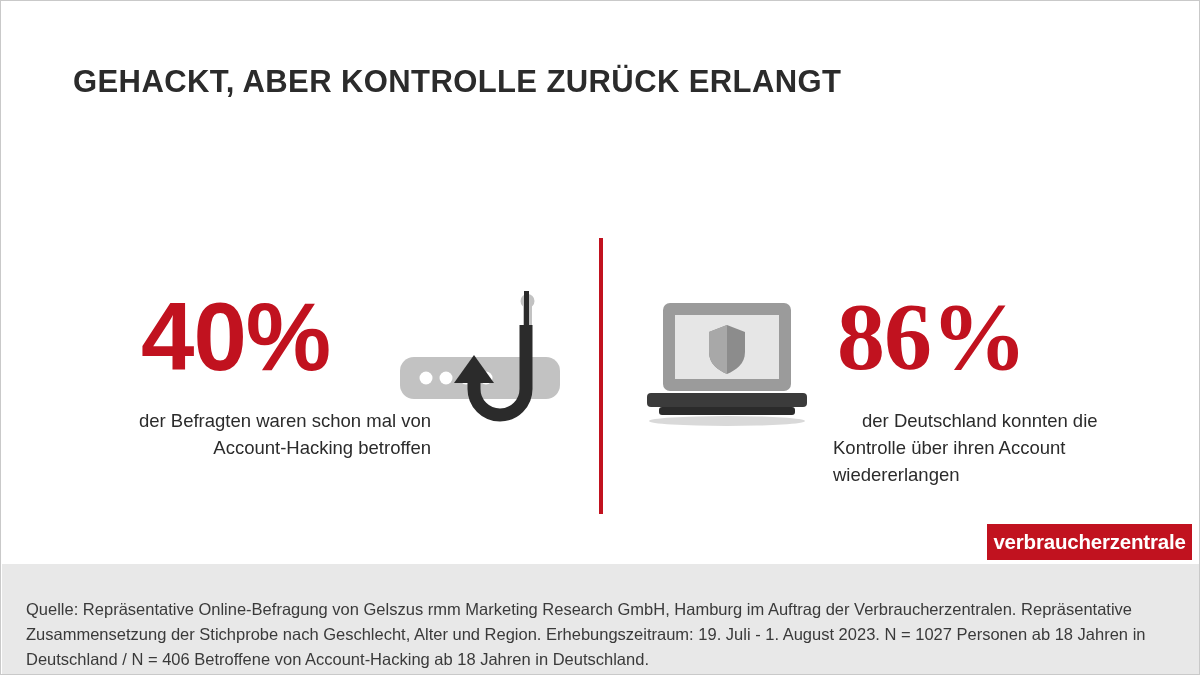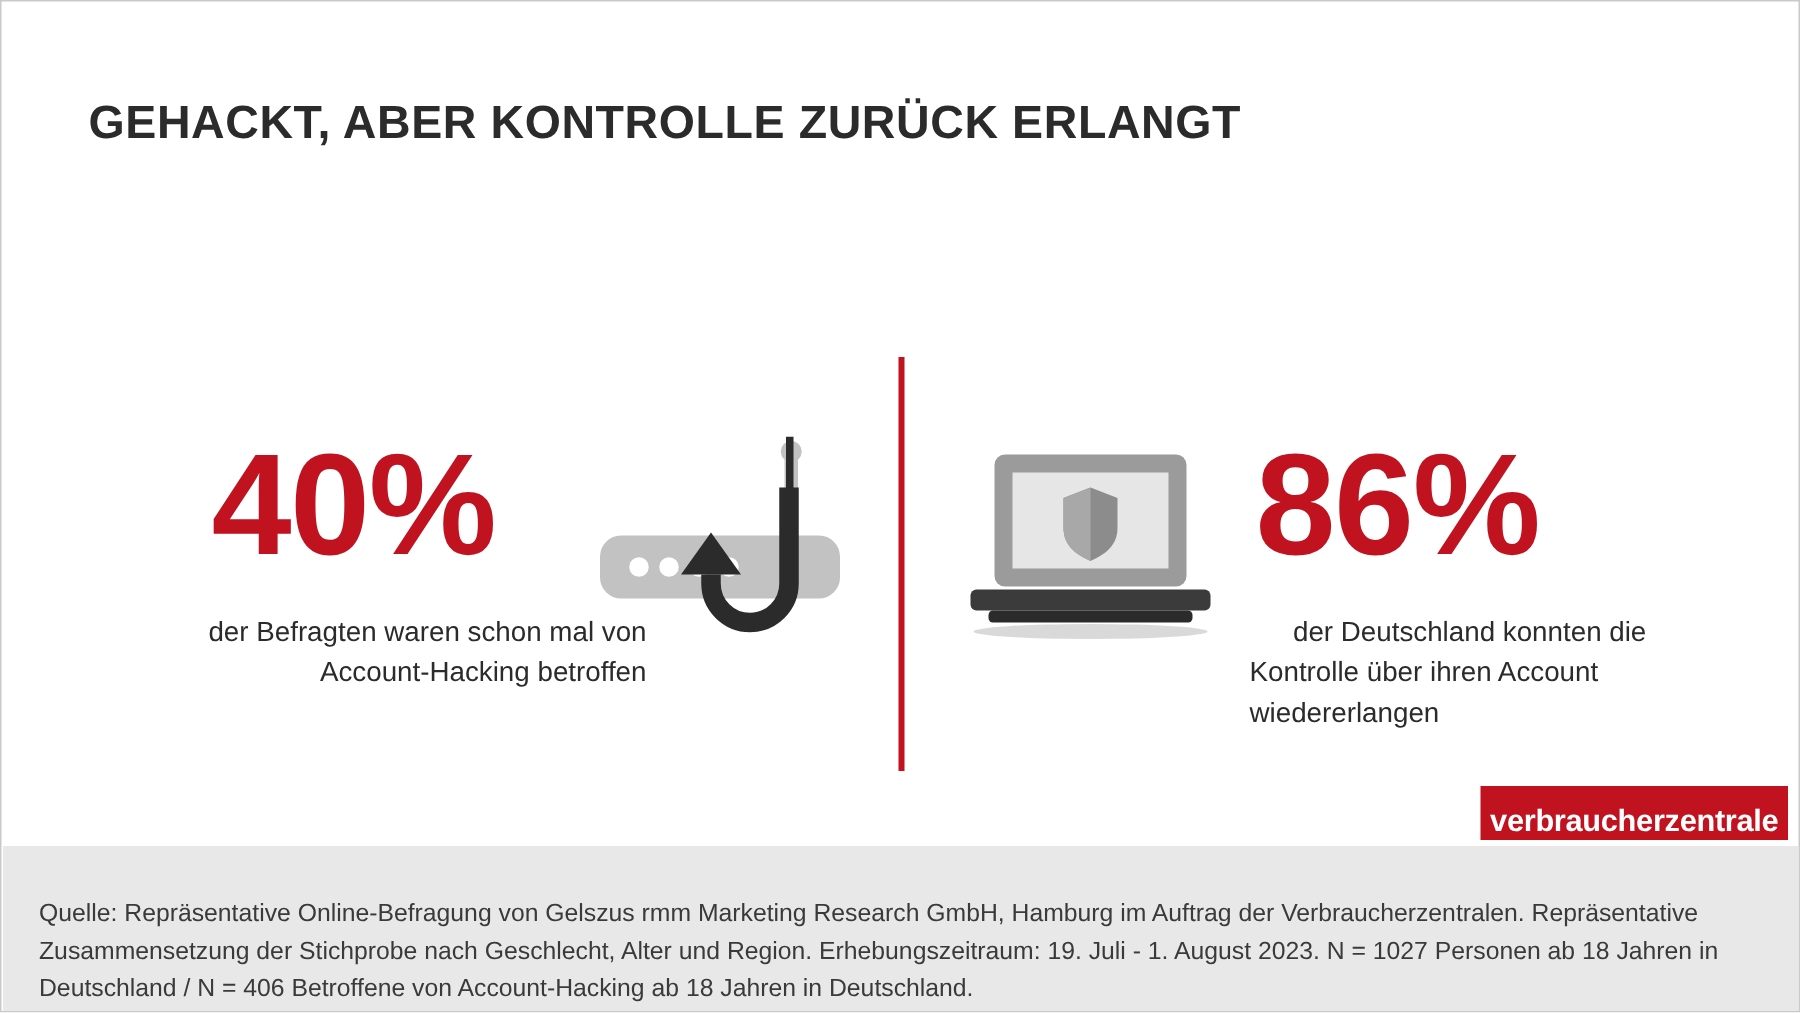--- a/index.html
+++ b/index.html
@@ -17,21 +17,21 @@
     height: 675px;
     background: #ffffff;
     box-sizing: border-box;
     border: 1px solid #c9c9c9;
     overflow: hidden;
   }
 
   
   .headline {
     position: absolute;
-    left: 58px;
+    left: 72px;
     top: 42px;
     font-size: 31px;
     font-weight: bold;
     letter-spacing: 0.4px;
     color: #2b2b2b;
     text-transform: uppercase;
     white-space: nowrap;
   }
   .subline {
     position: absolute;
@@ -62,21 +62,21 @@
 
   .bignum {
     position: absolute;
     font-size: 96px;
     font-weight: bold;
     color: #c1121f;
     letter-spacing: -1px;
     line-height: 1;
   }
   .bignum-left  { left: 80px;  top: 18px; }
-  .bignum-right { left: 226px; top: 18px; }
+  .bignum-right { left: 226px; top: 18px; font-family: Liberation Serif, serif; }
 
   .caption {
     position: absolute;
     font-size: 18.5px;
     line-height: 27px;
     color: #2b2b2b;
   }
   .caption b { font-weight: normal; margin-left: 29px; }
   .caption-left {
     left: 0px;
@@ -115,21 +115,21 @@
     left: 986px;
     top: 523px;
     width: 205px;
     height: 36px;
     background: #c1121f;
     color: #ffffff;
     font-size: 20.5px;
     font-weight: bold;
     letter-spacing: -0.2px;
     display: flex;
-    align-items: flex-end;
+    align-items: center;
     justify-content: center;
   }
 
   
   .footer {
     position: absolute;
     left: 1px;
     top: 563px;
     width: 1198px;
     height: 111px;

